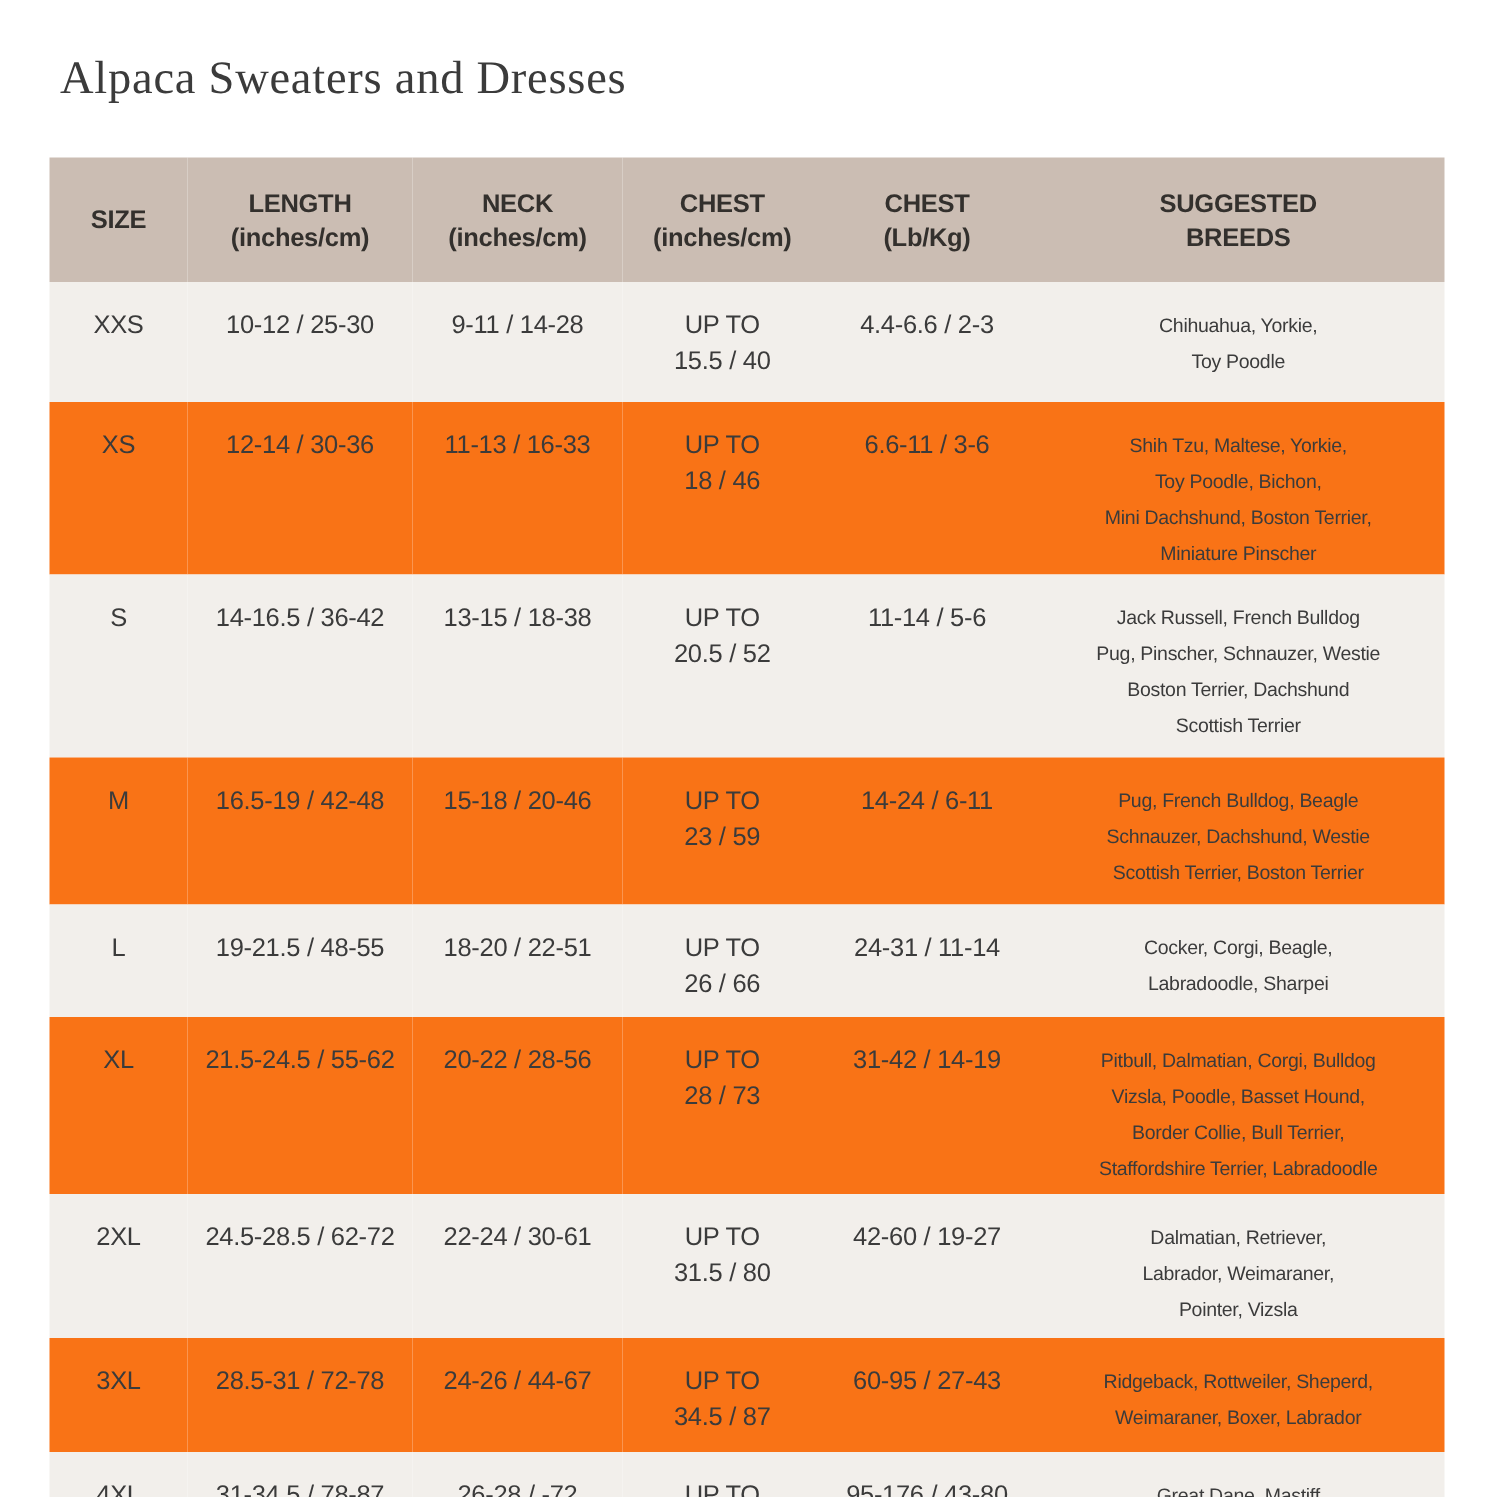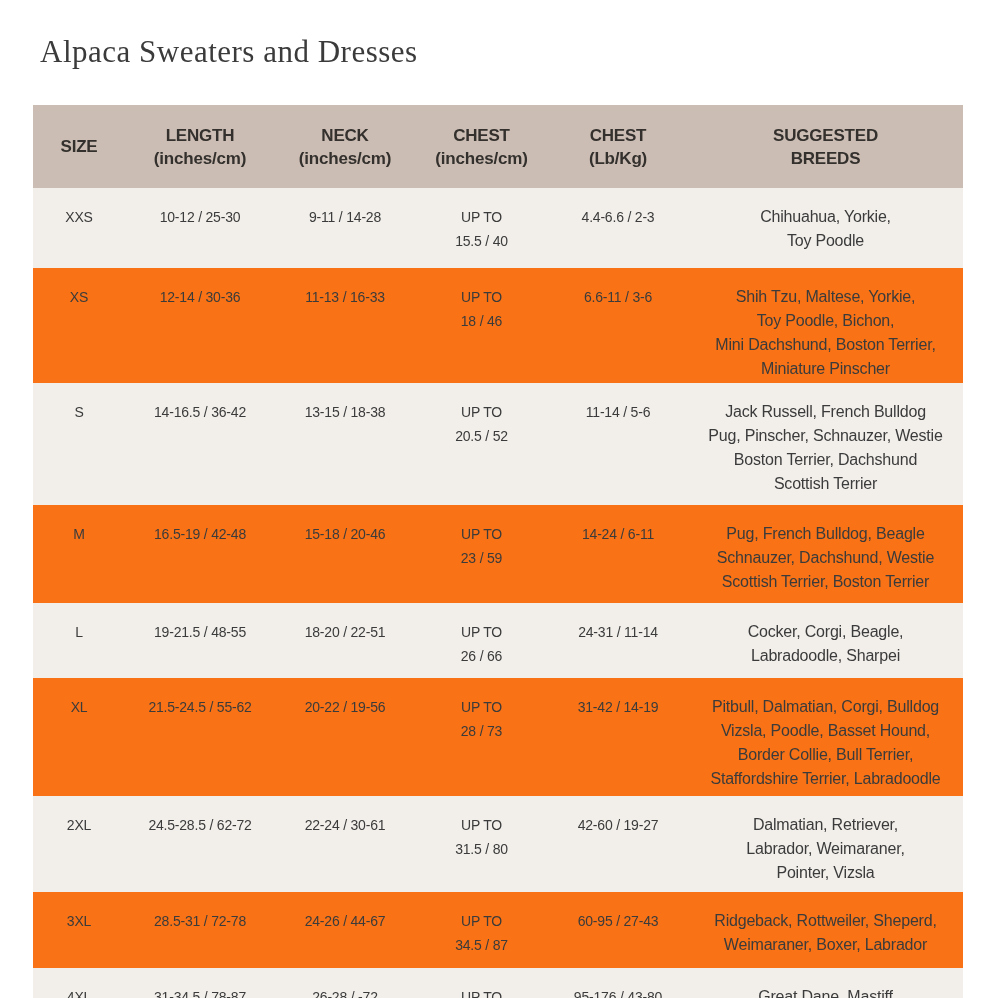--- a/index.html
+++ b/index.html
@@ -43,27 +43,27 @@
   thead th {
     background: #cbbdb3;
     color: #33302d;
     font-size: 17px;
     font-weight: 700;
     line-height: 23px;
     height: 83px;
     vertical-align: middle;
   }
   tbody td {
-    font-size: 14px;
+    font-size: 17px;
     color: #3b3b3b;
     line-height: 24px;
     vertical-align: top;
     padding-top: 17px;
   }
-  tbody td.breeds-cell { font-size: 16px; }
+  tbody td.breeds-cell { font-size: 13px; }
 
   tbody tr.light { background: #f2efeb; }
   tbody tr.dark  { background: #f97316; }
 
   tr.r-xxs { height: 80px; }
   tr.r-xs  { height: 115px; }
   tr.r-s   { height: 122px; }
   tr.r-m   { height: 98px; }
   tr.r-l   { height: 75px; }
   tr.r-xl  { height: 118px; }
@@ -154,21 +154,21 @@
         <td class="neck-cell">18-20 / 22-51</td>
         <td class="chest-cell">UP TO
 26 / 66</td>
         <td class="weight-cell">24-31 / 11-14</td>
         <td class="breeds-cell">Cocker, Corgi, Beagle,
 Labradoodle, Sharpei</td>
       </tr>
       <tr class="dark r-xl">
         <td class="size-cell">XL</td>
         <td class="length-cell">21.5-24.5 / 55-62</td>
-        <td class="neck-cell">20-22 / 19-56</td>
+        <td class="neck-cell">20-22 / 28-56</td>
         <td class="chest-cell">UP TO
 28 / 73</td>
         <td class="weight-cell">31-42 / 14-19</td>
         <td class="breeds-cell">Pitbull, Dalmatian, Corgi, Bulldog
 Vizsla, Poodle, Basset Hound,
 Border Collie, Bull Terrier,
 Staffordshire Terrier, Labradoodle</td>
       </tr>
       <tr class="light r-2xl">
         <td class="size-cell">2XL</td>

